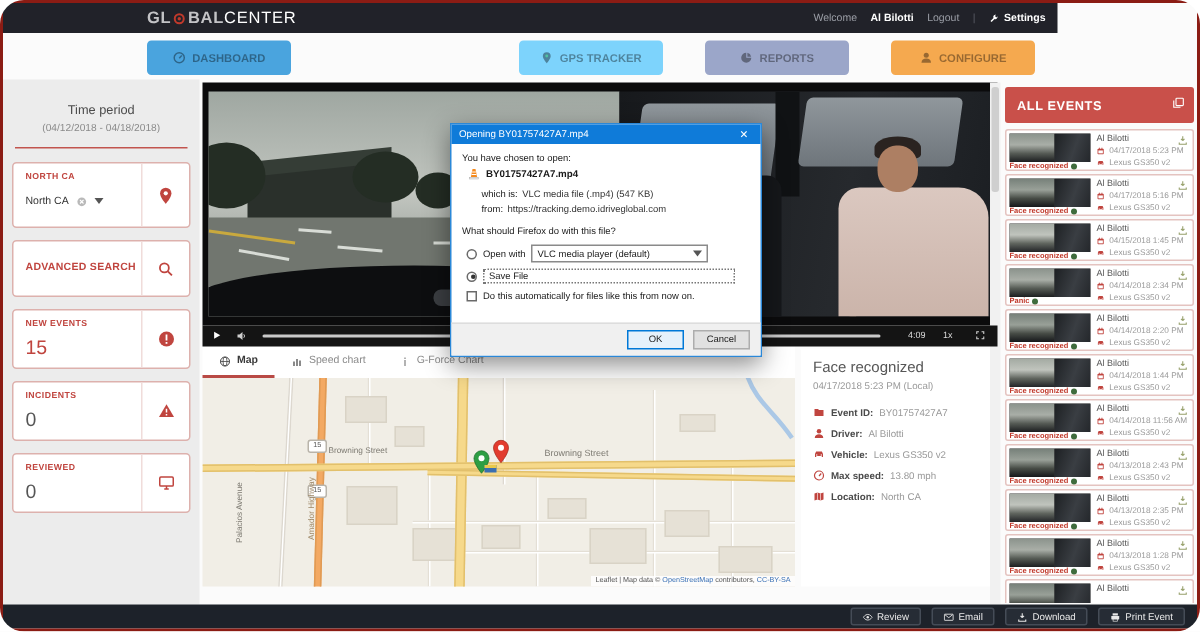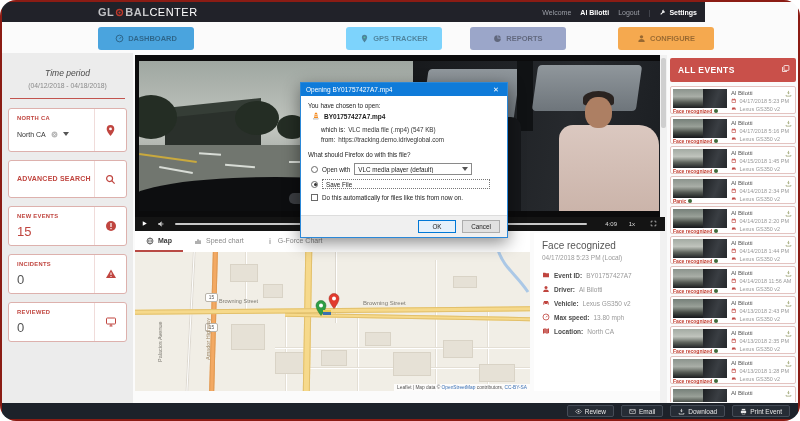--- a/index.html
+++ b/index.html
@@ -20,27 +20,27 @@
   .toplinks .user { color:#fff; font-weight:bold; }
   .toplinks .sep { color:#5a5d66; }
   .toplinks .settings { color:#fff; font-weight:bold; display:flex; align-items:center; gap:3px; }
 
   
   .nav-btn { position:absolute; top:27px; width:96px; height:23px; border-radius:3px; display:flex; align-items:center; justify-content:center; gap:4px; font-size:7.5px; font-weight:bold; color:rgba(0,0,0,0.38); cursor:pointer; }
   .nav-dashboard { left:98px;  background:#4aa4de; }
   .nav-events    { left:222px; background:#d05954; }
   .nav-gps       { left:346px; background:#7dd3fc; }
   .nav-reports   { left:470px; background:#9ba6c9; }
-  .nav-configure { left:594px; background:#f5a94f;margin-left:24px; }
+  .nav-configure { left:594px; background:#f5a94f; }
   .nav-events::after { content:""; position:absolute; bottom:-5px; left:50%; margin-left:-5px;
     border:5px solid transparent; border-top:5px solid #d05954; border-bottom:0; }
 
   
   .sidebar-bg { position:absolute; left:2px; top:53px; width:131px; height:350px; background:#ececec; }
-  .tp-title { position:absolute; left:2px; top:68px; width:131px; text-align:center; font-size:8.5px; color:#4a4a4a;font-style:italic; }
+  .tp-title { position:absolute; left:2px; top:68px; width:131px; text-align:center; font-size:8.5px; color:#4a4a4a; }
   .tp-range { position:absolute; left:2px; top:82px; width:131px; text-align:center; font-size:6.8px; color:#8a8a8a; }
   .tp-rule  { position:absolute; left:10px; top:98px; width:115px; height:0; border-top:1px solid #c2544e; }
   .side-card { position:absolute; left:8px; width:119px; background:#fff; border:1px solid #ddb1ad; border-radius:3px; }
   .icon-zone { position:absolute; right:0; top:0; bottom:0; width:32px; border-left:1px solid #f0dcda; display:flex; align-items:center; justify-content:center; color:#c0453f; }
   .sc-label { position:absolute; left:8px; top:6px; font-size:5.8px; font-weight:bold; letter-spacing:0.3px; color:#c0453f; }
   .sc-value { position:absolute; left:8px; top:17px; font-size:13px; color:#555; }
   .card-region { top:108px; height:44px; }
   .region-row { position:absolute; left:8px; top:20px; display:flex; align-items:center; gap:5px; font-size:7px; color:#333; cursor:pointer; }
   .caret-down { width:0; height:0; border:3px solid transparent; border-top:4px solid #555; margin-top:3px; }
   .card-search { top:160px; height:38px; cursor:pointer; }

